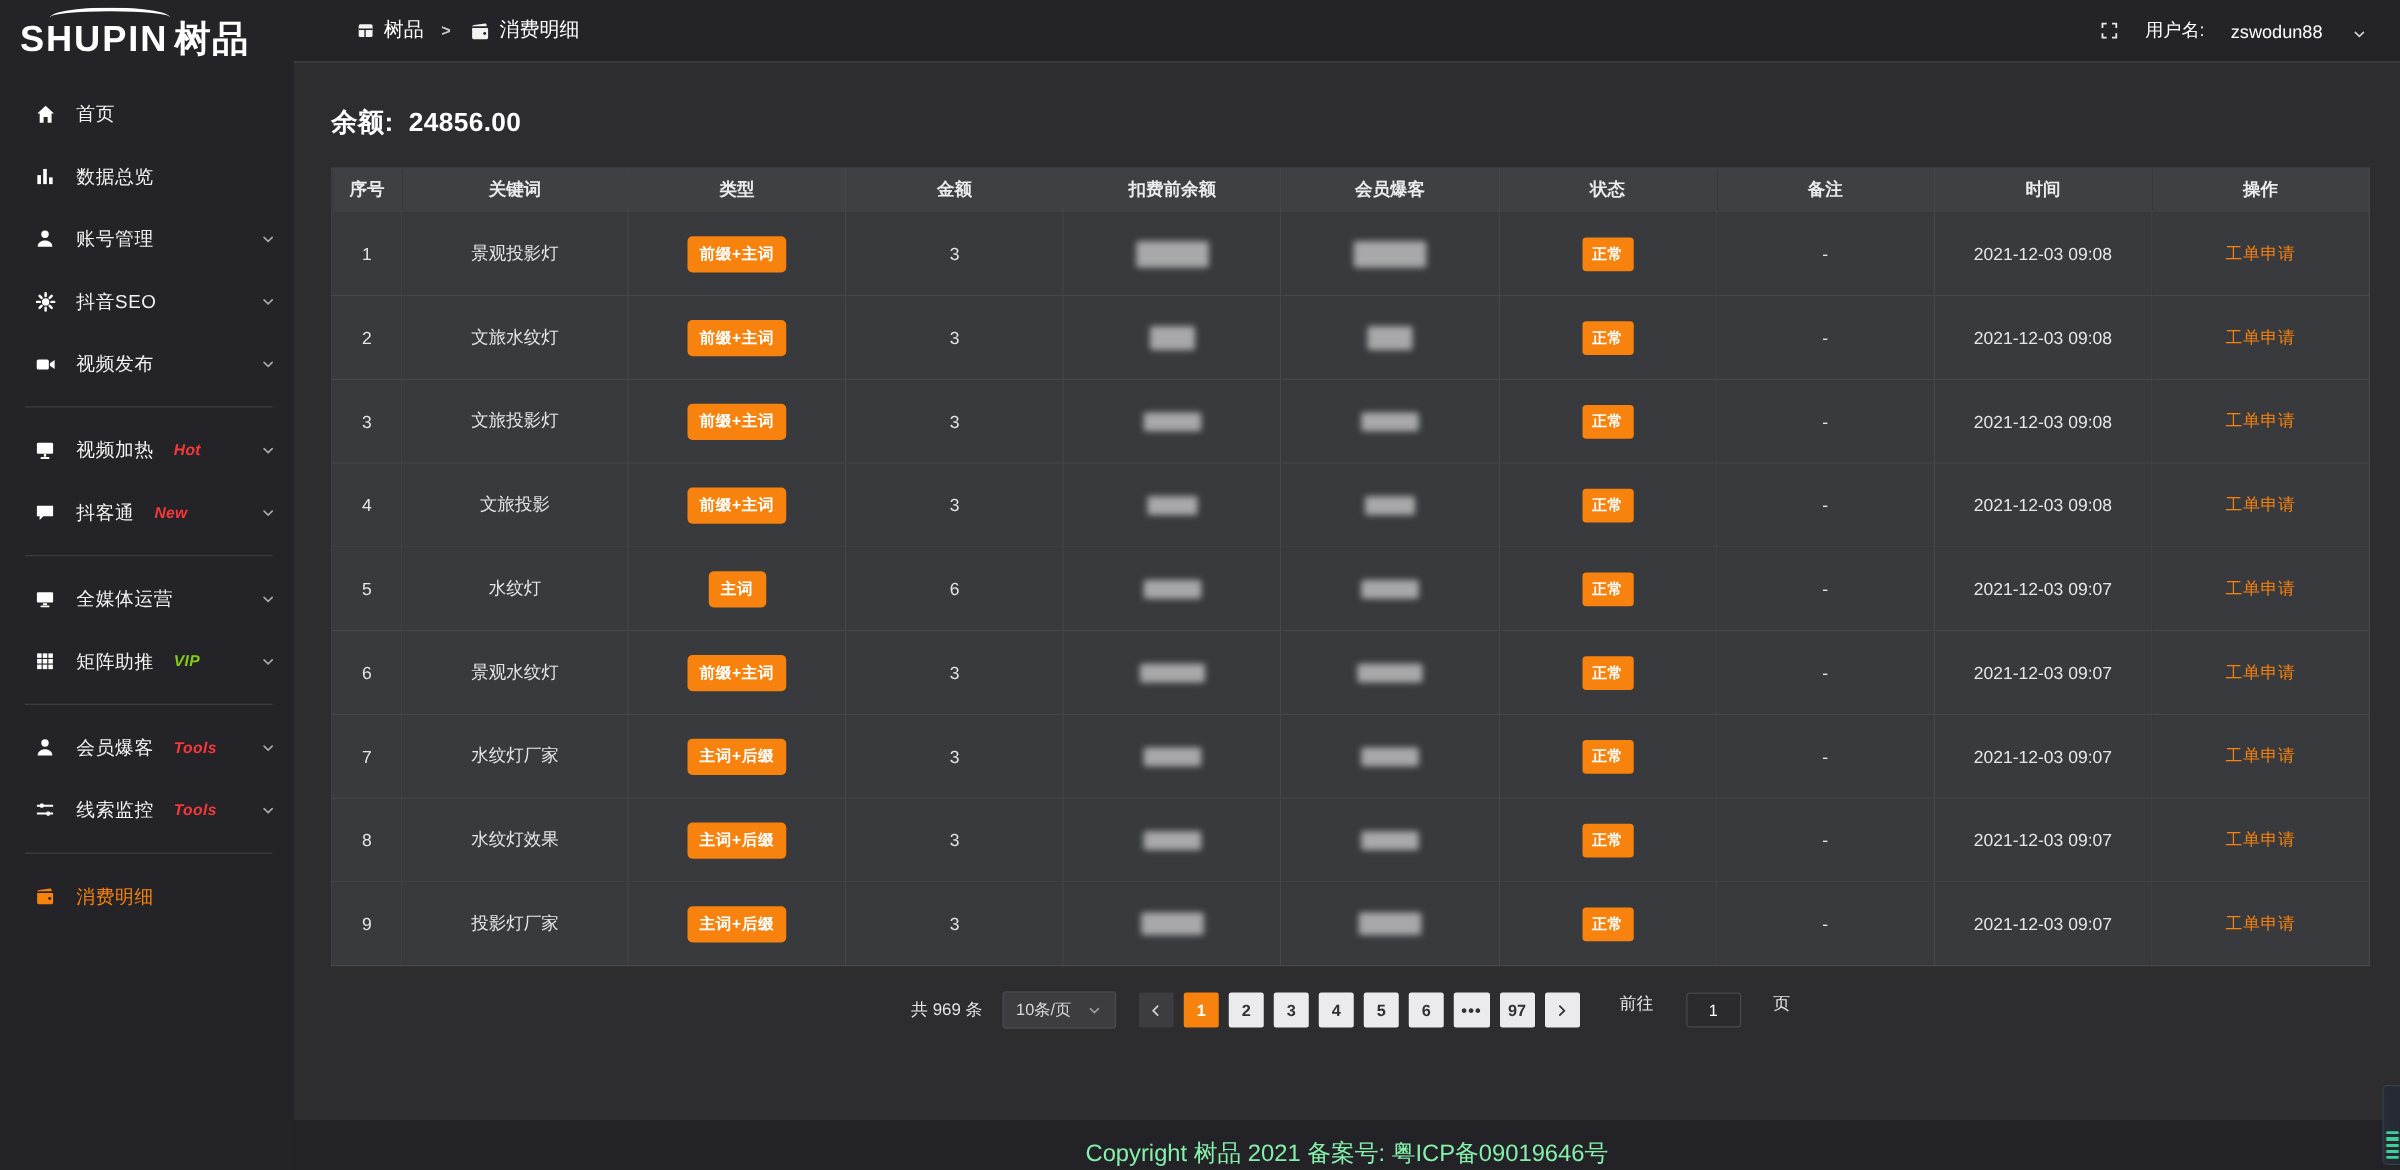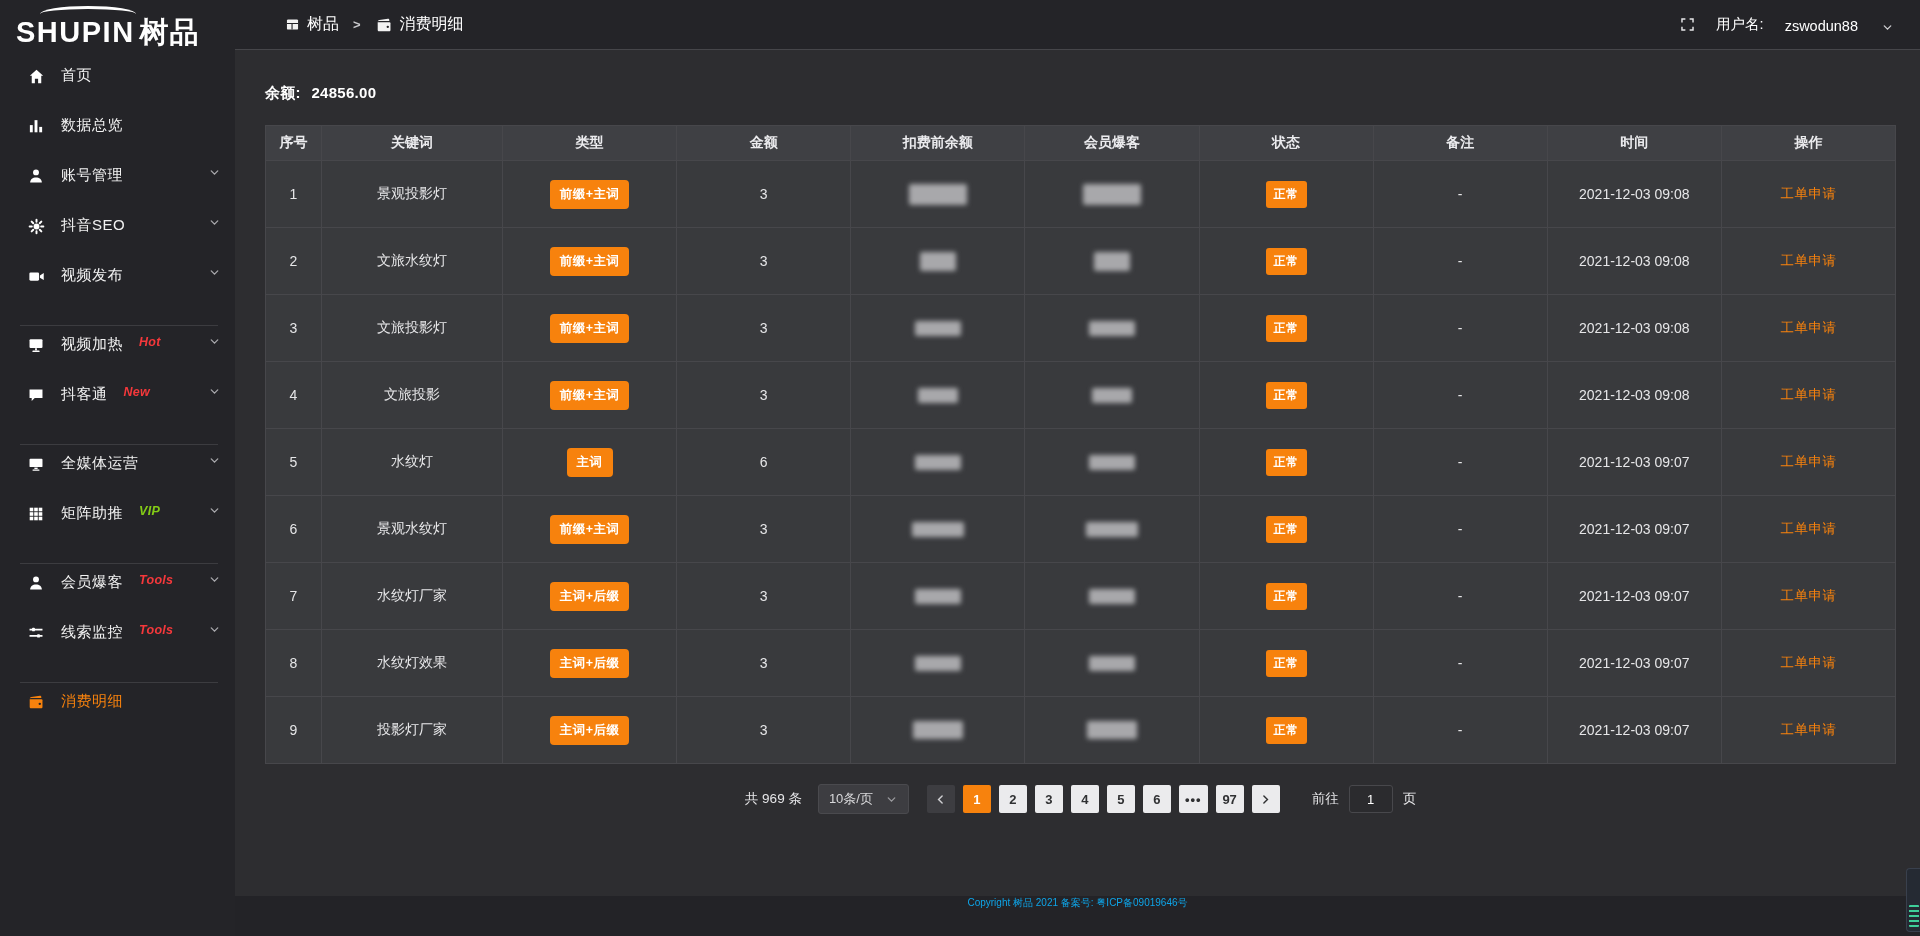--- a/index.html
+++ b/index.html
@@ -25,21 +25,21 @@
 
   
   .sidebar{width:235px;min-width:235px;background:var(--sidebar-bg);height:100%;}
   .logo{position:relative;height:56px;padding:13px 0 0 16px;white-space:nowrap}
   .logo-arc{position:absolute;top:6px;left:40px;width:96px;height:16px;
     border-top:3px solid #fff;border-radius:50%}
   .logo-text{font-size:29px;font-weight:900;color:#fff;line-height:38px}
   .logo-latin{letter-spacing:1.5px}
   .logo-cn{margin-left:5px;letter-spacing:1px}
   .menu{margin-top:10px}
-  .side-item{height:50px;display:flex;padding:0 14px 0 26px;
+  .side-item{height:50px;display:flex;align-items:center;padding:0 14px 0 26px;
     cursor:pointer;color:#f2f2f2}
   .side-item.active{color:var(--accent)}
   .s-icon{width:20px;height:20px;margin-right:15px;color:#fff;
     display:flex;align-items:center;justify-content:center}
   .side-item.active .s-icon{color:var(--accent)}
   .s-label{font-size:15px;letter-spacing:.5px}
   .s-badge{font-size:12.5px;font-style:italic;font-weight:700;margin-left:16px;letter-spacing:.3px}
   .s-chev{margin-left:auto;color:#a9a9ad;display:flex}
   .side-divider{height:1px;background:#3c3c40;margin:9px 17px 9px 20px}
 
@@ -50,21 +50,21 @@
   .breadcrumb{display:flex;align-items:center;color:#fff}
   .bc-item{display:flex;align-items:center;gap:7px;font-size:16px;cursor:pointer}
   .bc-item .bc-icon{color:#f2f2f2;display:flex}
   .bc-sep{color:#c9c9cc;font-size:13px;margin:0 14px;font-weight:700}
   .topbar-right{margin-left:auto;display:flex;align-items:center;gap:20px}
   .fs-icon{color:#e8e8ea;cursor:pointer;display:flex}
   .user-entry{display:flex;align-items:flex-end;gap:21px;font-size:14.5px;color:#fff;cursor:pointer}
   .user-entry .u-chev{color:#cfcfd2;display:flex;margin-left:2px}
 
   .content{flex:1;padding:24px 24px 0 30px;position:relative;min-height:0}
-  .balance{font-size:15px;font-weight:700;color:#fff;margin:10px 0 22px 0;letter-spacing:.3px}
+  .balance{font-size:21px;font-weight:700;color:#fff;margin:10px 0 22px 0;letter-spacing:.3px}
   .balance .balance-value{margin-left:6px}
 
   
   table{width:100%;border-collapse:collapse;table-layout:fixed;font-size:14px}
   th,td{border:1px solid var(--grid-line);text-align:center;color:#e6e6e8;
     overflow:hidden;white-space:nowrap}
   th{background:var(--head-bg);height:35px;font-weight:600;font-size:14px;color:#ebebee}
   td{background:var(--cell-bg);height:67px}
   th:nth-child(1){width:56px}
   th:nth-child(2){width:181px}
@@ -88,27 +88,27 @@
     display:flex;align-items:center;gap:12px;padding:0 10px;font-size:13px;color:#d8d8da;
     cursor:pointer;margin-right:10px}
   .pg-size .pg-size-chev{color:#9b9b9f;display:flex}
   .pg-pages{display:flex;align-items:center;gap:8px}
   .pg-btn{min-width:28px;height:28px;border:none;border-radius:2px;display:flex;
     align-items:center;justify-content:center;font-size:13px;font-weight:700;
     cursor:pointer;background:#ebebed;color:#303133;font-family:inherit;padding:0 6px}
   .pg-btn.dark{background:#3d3d41;color:#cfcfd2}
   .pg-btn.active{background:var(--accent);color:#fff}
   .pg-btn.ellipsis{letter-spacing:1px}
-  .pg-goto{display:flex;align-items:center;gap:10px;margin-left:24px;font-size:13.5px;color:#e6e6e8}
+  .pg-goto{display:flex;align-items:flex-start;gap:26px;margin-left:24px;font-size:13.5px;color:#e6e6e8}
   .pg-input{width:44px;height:28px;background:#2b2b2e;border:1px solid #48484c;border-radius:3px;
     color:#fff;text-align:center;font-size:13px;font-family:inherit}
 
   
-  .footer{height:40px;background:var(--footer-bg);display:flex;align-items:flex-start;
-    justify-content:center;font-size:10px;color:#0ea5e9;flex:none}
+  .footer{height:40px;background:var(--footer-bg);display:flex;align-items:flex-end;
+    justify-content:center;font-size:19px;color:#86efac;flex:none}
 
   .corner-widget{position:fixed;right:0;bottom:4px;width:14px;height:64px;
     background:#252a33;border:1px solid #39404d;border-right:none;border-radius:4px 0 0 4px}
   .corner-widget::after{content:"";position:absolute;left:2px;right:1px;bottom:4px;height:22px;
     background:repeating-linear-gradient(to bottom,#3ecf9a 0 2.5px,transparent 2.5px 5px);
     border-radius:1px}
 </style>
 </head>
 <body>
 

